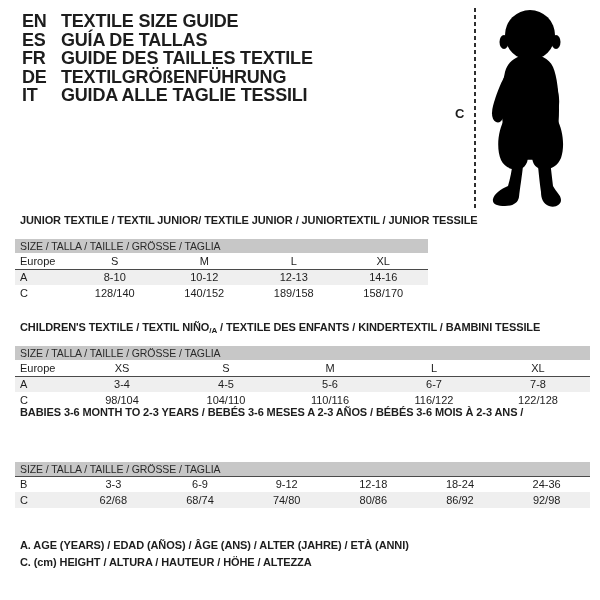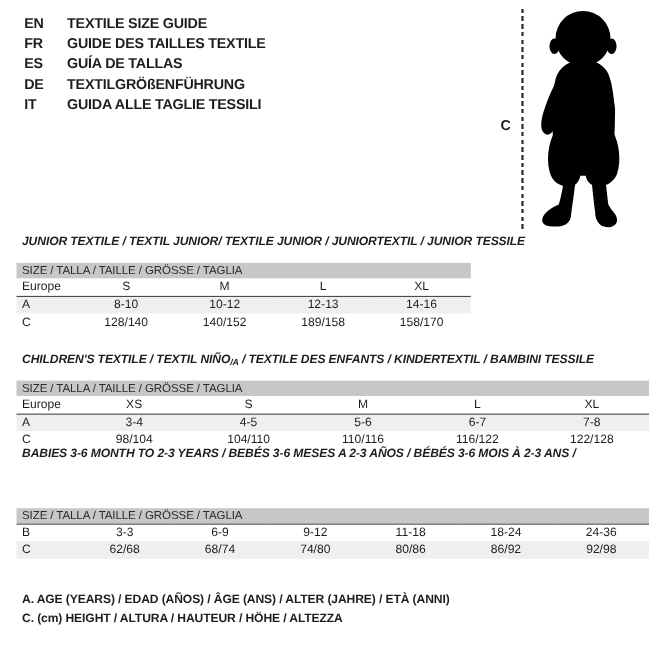--- a/index.html
+++ b/index.html
@@ -7,33 +7,33 @@
   body {
     position:relative;
     background:#ffffff;
     font-family:"Liberation Sans", sans-serif;
     color:#1d1d1d;
     overflow:hidden;
   }
 
   
   .lang-block { position:absolute; left:22px; top:12px; }
-  .lang-row { display:flex; line-height:18.5px; font-weight:bold; font-size:13px; letter-spacing:-0.2px; }
+  .lang-row { display:flex; line-height:18.5px; font-weight:bold; font-size:18px; letter-spacing:-0.2px; }
   .lang-code { width:39px; }
 
   
   .measure-line {
     position:absolute; left:474px; top:8px; width:2px; height:202px;
     background:repeating-linear-gradient(to bottom, #2e2e2e 0 4px, transparent 4px 7px);
   }
   .measure-label { position:absolute; left:455px; top:106px; font-weight:bold; font-size:13px; }
   .silhouette { position:absolute; left:481px; top:8px; }
 
   
-  .sec-title { position:absolute; left:20px; font-weight:bold; font-size:11px; letter-spacing:-0.1px; line-height:15.5px;font-style:italic; }
+  .sec-title { position:absolute; left:20px; font-weight:bold; font-size:11px; letter-spacing:-0.1px; line-height:15.5px; }
   .sub { font-size:8px; vertical-align:-2px; }
 
   
   .size-table { position:absolute; left:15px; border-collapse:collapse; table-layout:fixed; font-size:11px; }
   .size-table td { padding:0; height:16px; text-align:center; vertical-align:middle; }
   .size-table .bar td {
     background:#c7c7c7; height:14px; text-align:left; padding-left:5px;
     font-size:10.5px; color:#2a2a2a; letter-spacing:-0.1px;margin-top:40px;
   }
   .size-table .rowlabel { text-align:left; padding-left:5px; }
@@ -45,26 +45,26 @@
 </style>
 </head>
 <body>
 
 <div class="lang-block">
   <div class="lang-row">
     <span class="lang-code">EN</span>
     <span>TEXTILE SIZE GUIDE</span>
   </div>
   <div class="lang-row">
+    <span class="lang-code">ES</span>
+    <span>GUÍA DE TALLAS</span>
+  </div>
+  <div class="lang-row">
     <span class="lang-code">FR</span>
     <span>GUIDE DES TAILLES TEXTILE</span>
-  </div>
-  <div class="lang-row">
-    <span class="lang-code">ES</span>
-    <span>GUÍA DE TALLAS</span>
   </div>
   <div class="lang-row">
     <span class="lang-code">DE</span>
     <span>TEXTILGRÖßENFÜHRUNG</span>
   </div>
   <div class="lang-row">
     <span class="lang-code">IT</span>
     <span>GUIDA ALLE TAGLIE TESSILI</span>
   </div>
 </div>
@@ -178,21 +178,21 @@
     </colgroup>
   <tbody>
       <tr class="bar sep-below">
     <td colspan="7">SIZE / TALLA / TAILLE / GRÖSSE / TAGLIA</td>
   </tr>
   <tr>
     <td class="rowlabel">B</td>
     <td>3-3</td>
     <td>6-9</td>
     <td>9-12</td>
-    <td>11-18</td>
+    <td>12-18</td>
     <td>18-24</td>
     <td>24-36</td>
   </tr>
   <tr class="alt">
     <td class="rowlabel">C</td>
     <td>62/68</td>
     <td>68/74</td>
     <td>74/80</td>
     <td>80/86</td>
     <td>86/92</td>

